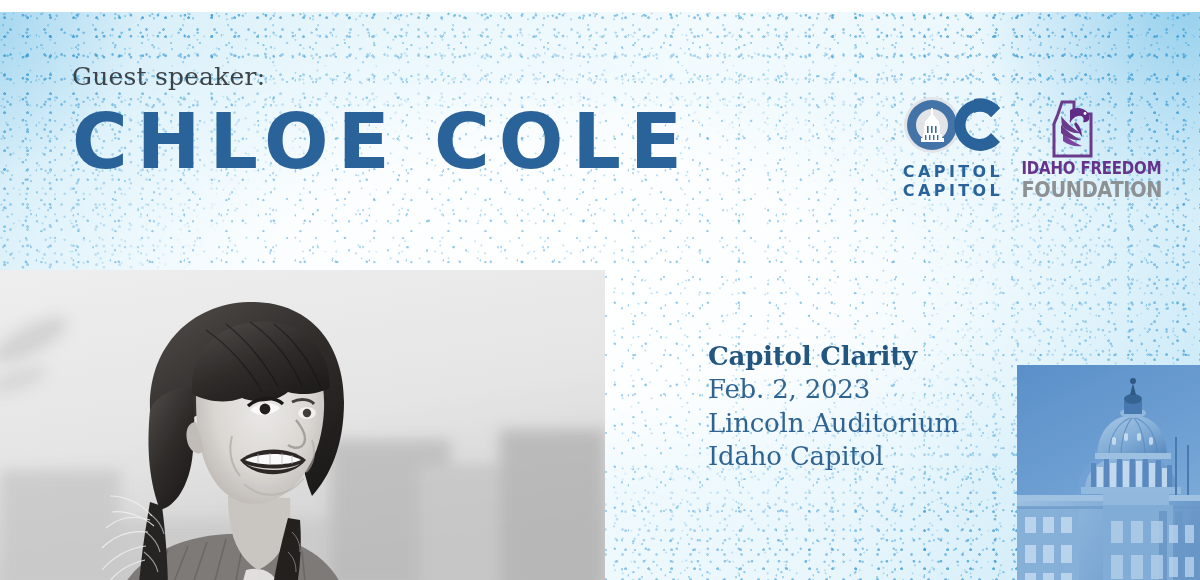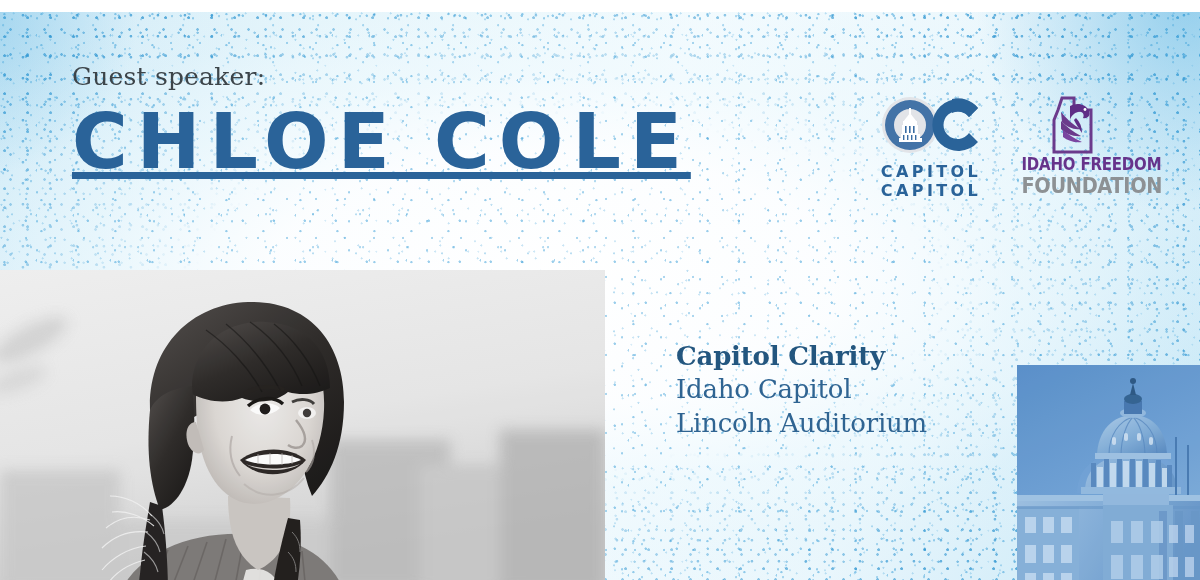--- a/index.html
+++ b/index.html
@@ -105,41 +105,39 @@
 
   .speaker-name {
     font-family: "DejaVu Sans", sans-serif;
     font-size: 76px;
     font-weight: bold;
     color: #2a6399;
     letter-spacing: 9px;
     line-height: 1.02;
     margin-top: 14px;
     white-space: nowrap;
-    text-decoration: underline;
   }
 
   .tagline {
     font-family: "DejaVu Serif", serif;
     font-size: 24px;
     color: #3c4449;
     letter-spacing: -0.1px;
     line-height: 1;
     margin-top: 20px;
     white-space: nowrap;
   }
 
   
   .logo-row {
     position: absolute;
     right: 62px;
     top: 82px;
     display: flex;
-    align-items: flex-start;
-    gap: 22px;
+    align-items: flex-end;
   }
 
   .cc-logo { width: 122px; }
   .cc-mark { width: 122px; height: 62px; display: block; }
   .cc-words {
     font-family: "DejaVu Sans", sans-serif;
     font-weight: bold;
     font-size: 16px;
     color: #2a6399;
     letter-spacing: 3.4px;
@@ -183,21 +181,21 @@
     width: 605px;
     height: 322px;
     overflow: hidden;
     background: #d8d8d8;
   }
   .portrait svg { display: block; width: 605px; height: 322px; }
 
   
   .event-details {
     position: absolute;
-    left: 676px;
+    left: 708px;
     top: 328px;
     font-family: "DejaVu Serif", serif;
     color: #2a5f8f;
   }
   .event-title {
     font-size: 26px;
     font-weight: bold;
     color: #23567f;
     line-height: 1.28;
     letter-spacing: -0.2px;
@@ -419,22 +417,23 @@
       <path d="M312 170 C316 182 314 194 306 202" stroke="#b0aaa6" stroke-width="2" fill="none" opacity="0.6"></path>
 
       <path d="M244 214 C262 230 288 228 304 208" stroke="#b5afab" stroke-width="2" fill="none" opacity="0.55"></path>
 
       <rect width="605" height="322" fill="#808080" opacity="0.04"></rect>
     </svg>
   </div>
 
   <div class="event-details">
     <div class="event-title">Capitol Clarity</div>
+    <div class="event-line">Feb. 2, 2023</div>
+    <div class="event-line">Lincoln Auditorium</div>
     <div class="event-line">Idaho Capitol</div>
-    <div class="event-line">Lincoln Auditorium</div>
   </div>
 
   <div class="capitol-photo">
     <svg viewBox="0 0 183 227" preserveAspectRatio="xMidYMid slice">
       <defs>
         <linearGradient id="skyb" x1="0" y1="0" x2="0.4" y2="1">
           <stop offset="0%" stop-color="#5e93cc"></stop>
           <stop offset="60%" stop-color="#76a6d8"></stop>
           <stop offset="100%" stop-color="#8ab6df"></stop>
         </linearGradient>

